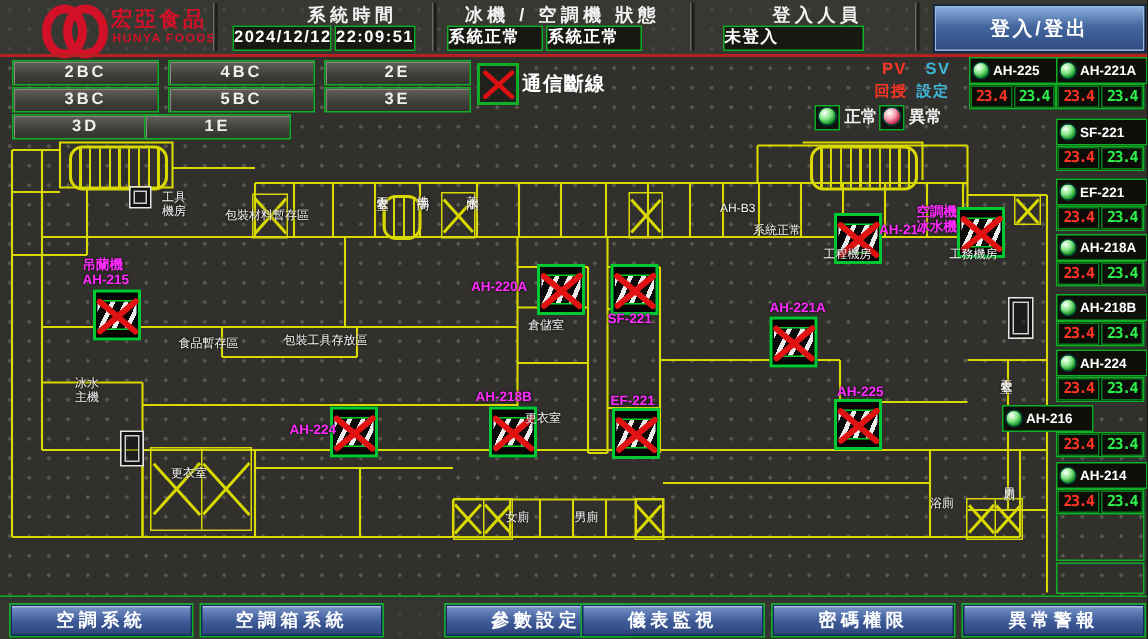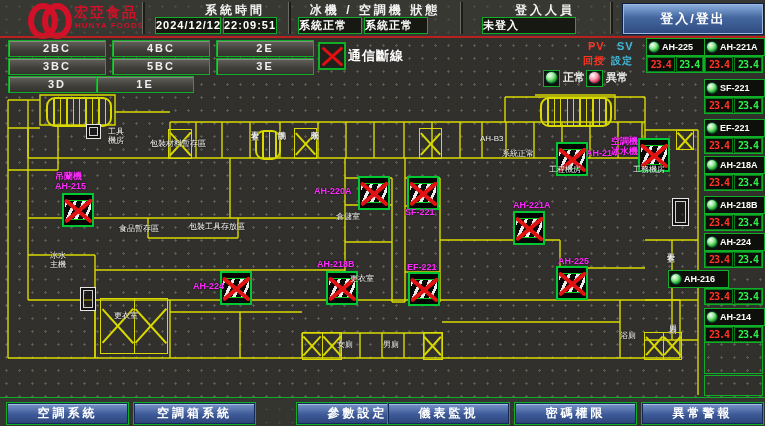--- a/index.html
+++ b/index.html
@@ -296,21 +296,21 @@
     <div class="rlabel" style="left: 108px; top: 127px;">工具
 機房</div>
     <div class="rlabel" style="left: 150px; top: 139px;">包裝材料暫存區</div>
     <div class="rlabel vert" style="left: 250px; top: 124px;">更衣室</div>
     <div class="rlabel vert" style="left: 277px; top: 124px;">洗手間</div>
     <div class="rlabel vert" style="left: 310px; top: 124px;">茶水間</div>
     <div class="rlabel" style="left: 480px; top: 134px;">AH-B3</div>
     <div class="rlabel" style="left: 502px; top: 149px;">系統正常</div>
     <div class="rlabel" style="left: 119px; top: 224px;">食品暫存區</div>
     <div class="rlabel" style="left: 189px; top: 222px;">包裝工具存放區</div>
-    <div class="rlabel" style="left: 336px; top: 212px;">倉儲室</div>
+    <div class="rlabel" style="left: 352px; top: 212px;">倉儲室</div>
     <div class="rlabel" style="left: 350px; top: 274px;">更衣室</div>
     <div class="rlabel" style="left: 50px; top: 251px;">冰水
 主機</div>
     <div class="rlabel" style="left: 114px; top: 311px;">更衣室</div>
     <div class="rlabel" style="left: 337px; top: 340px;">女廁</div>
     <div class="rlabel" style="left: 383px; top: 340px;">男廁</div>
     <div class="rlabel" style="left: 620px; top: 331px;">浴廁</div>
     <div class="rlabel vert" style="left: 666px; top: 246px;">更衣室</div>
     <div class="rlabel vert" style="left: 668px; top: 318px;">男廁</div>
     <div class="xbox" style="left: 168px; top: 129px; width: 22px; height: 28px;">

